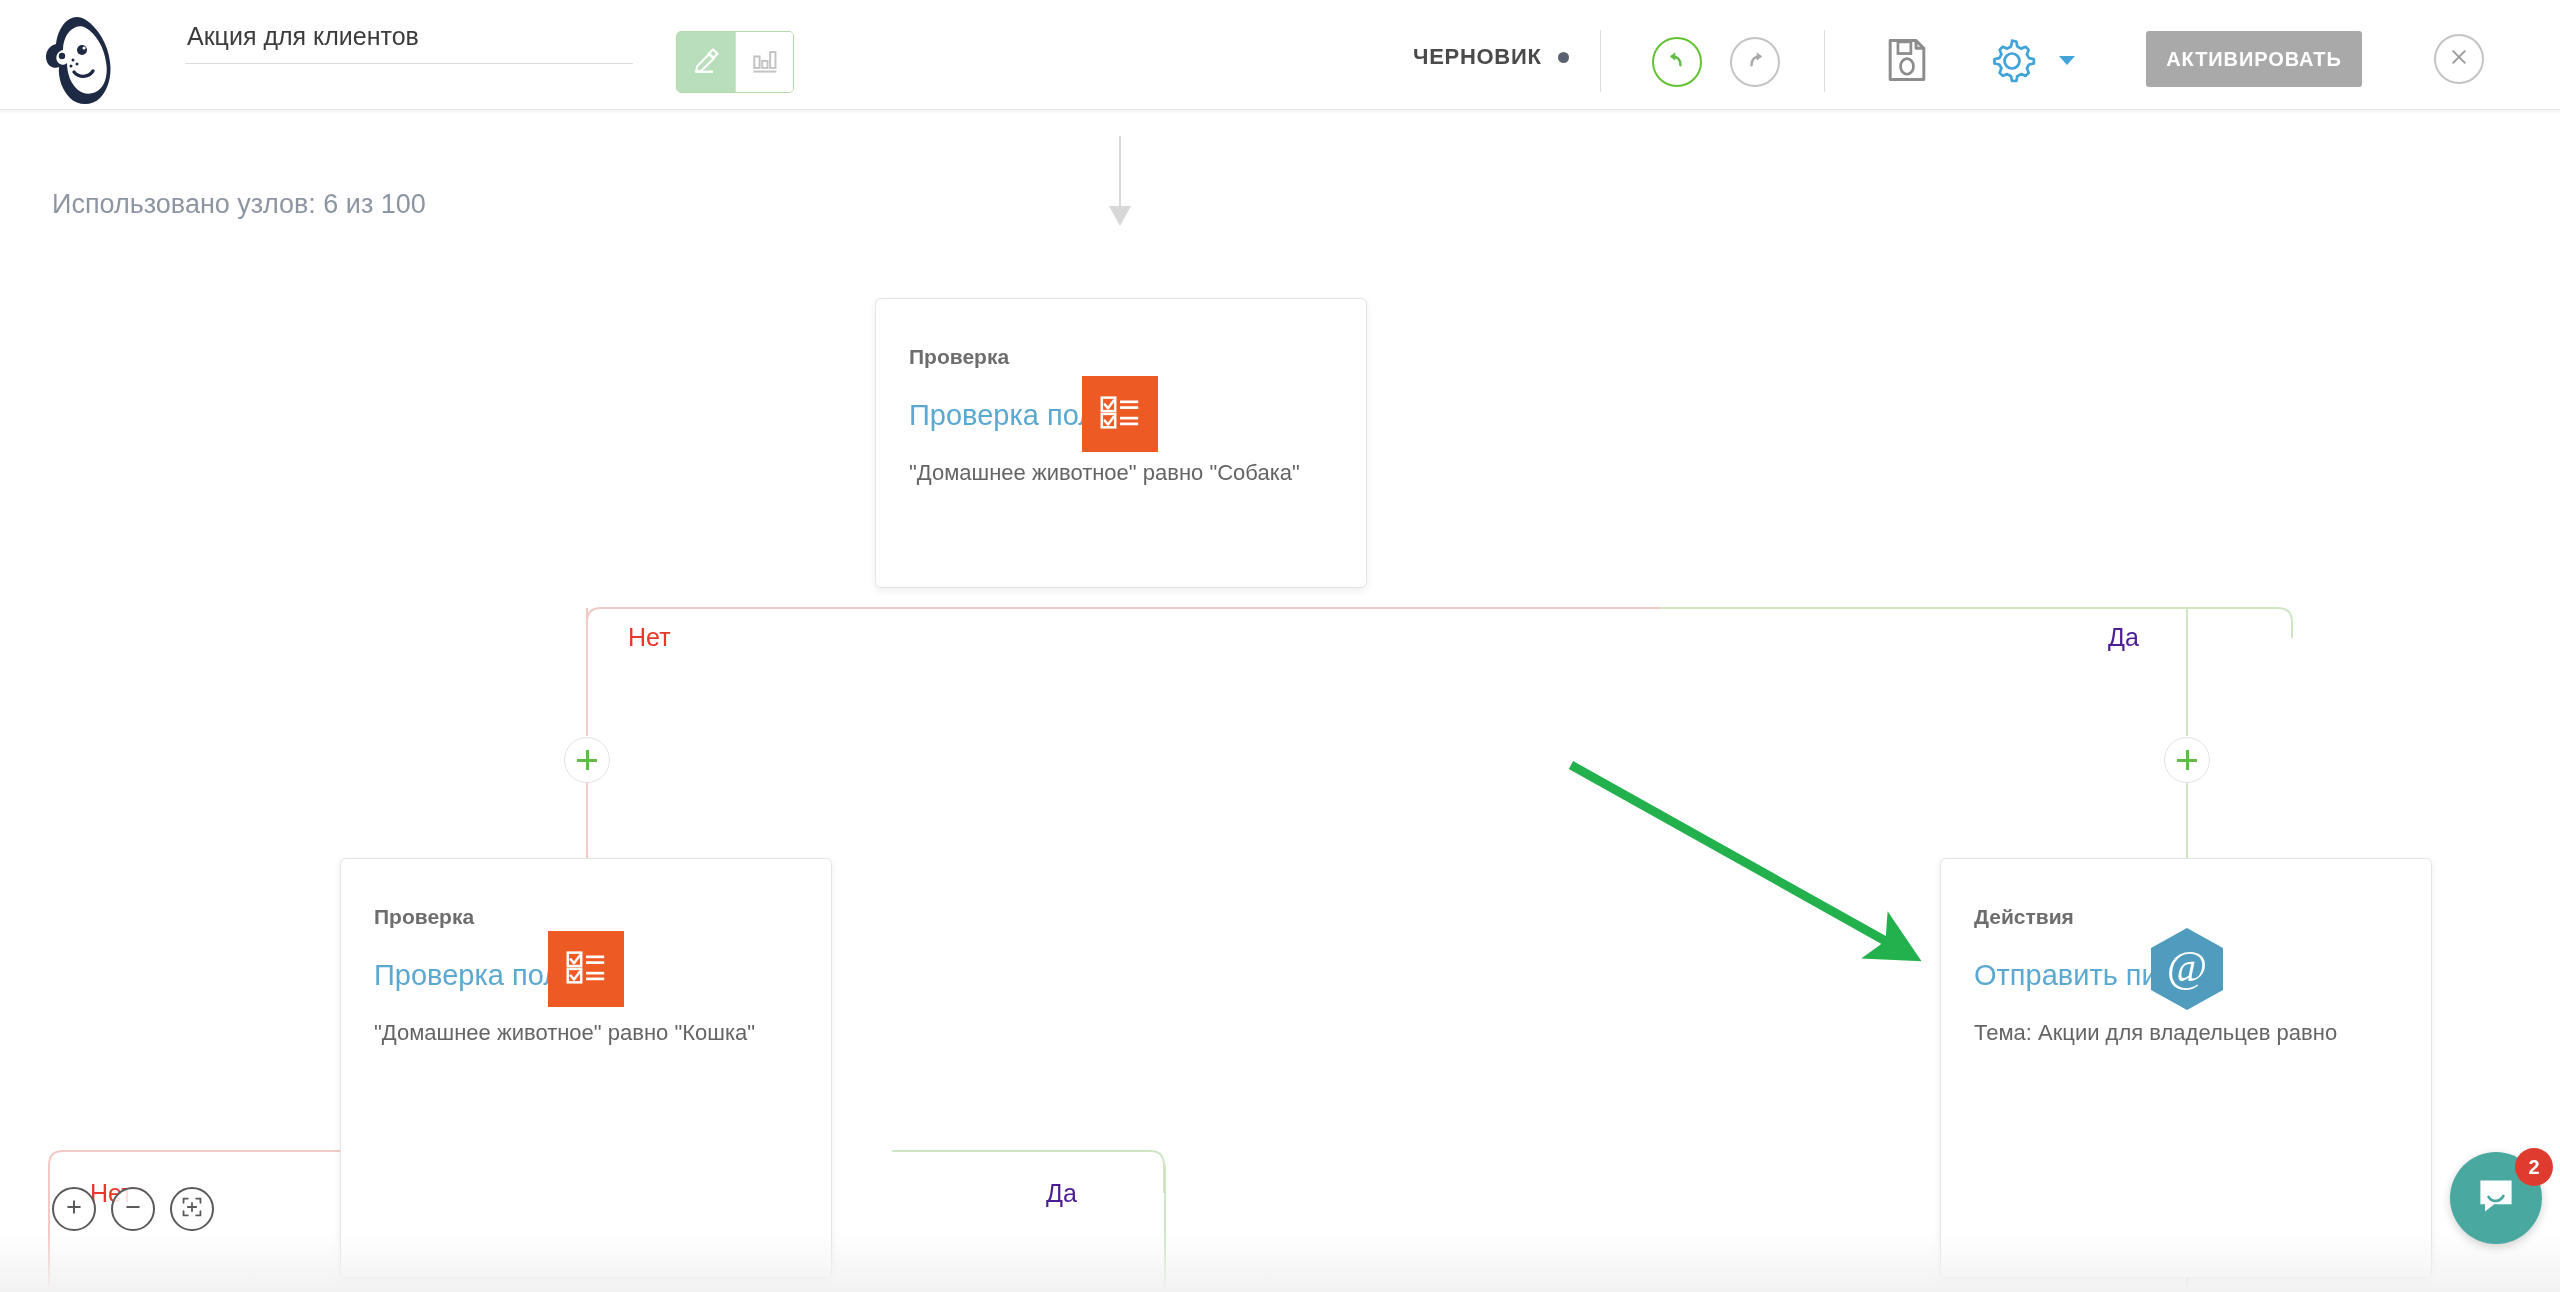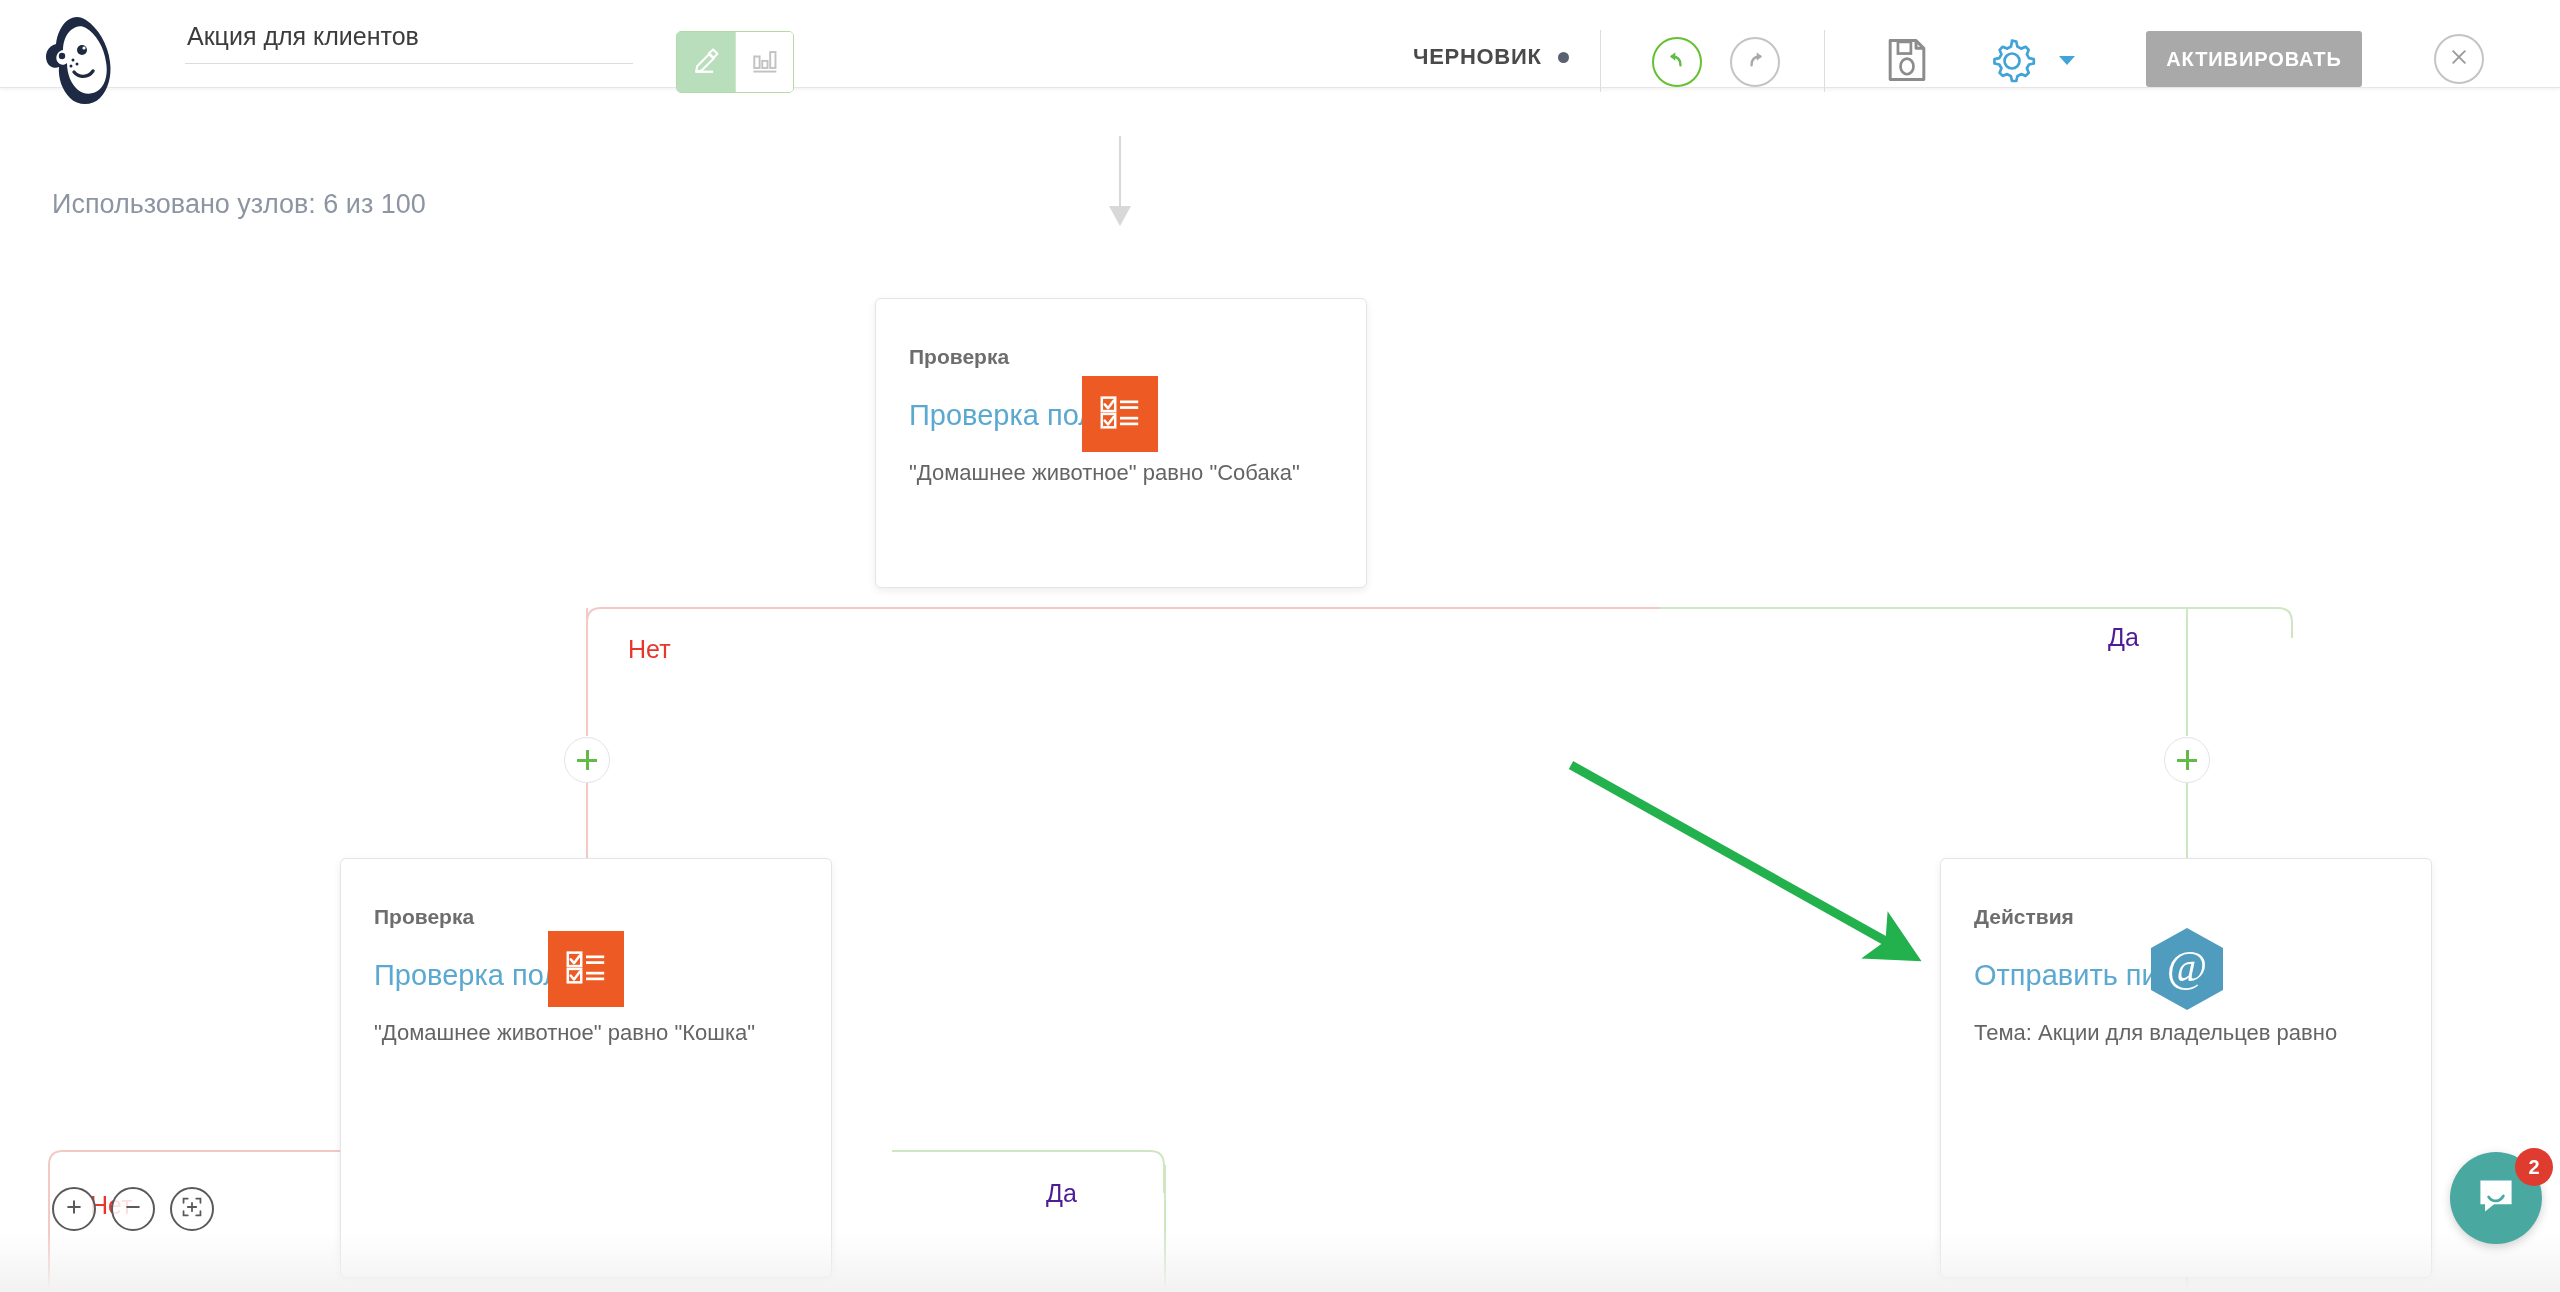--- a/index.html
+++ b/index.html
@@ -6,21 +6,21 @@
   html, body {
     width: 2560px; height: 1292px;
     overflow: hidden;
     background: #ffffff;
     font-family: "Liberation Sans", "DejaVu Sans", sans-serif;
   }
 
   
   .header {
     position: absolute; top: 0; left: 0;
-    width: 2560px; height: 88px;
+    width: 2560px; height: 110px;
     background: #ffffff;
     border-bottom: 1px solid #e6e6e6;
     box-shadow: 0 1px 4px rgba(0,0,0,0.07);
     z-index: 50;
   }
   .logo {
     position: absolute; left: 38px; top: 14px;
     width: 92px; height: 96px;
   }
   .title-field {
@@ -129,21 +129,21 @@
   .line-v { position: absolute; width: 2px; }
   .pink   { background: #f3c9c6; }
   .green-l{ background: #cfe6c3; }
   .grey-l { background: #d8d8d8; }
 
   .branch-label {
     position: absolute;
     font-size: 25px;
     white-space: nowrap;
   }
-  .branch-label.no { color: #e8362b; margin-top: 12px; }
+  .branch-label.no { color: #e8362b; }
   .branch-label.yes { color: #4c1d95; }
 
   .plus-node {
     position: absolute;
     width: 46px; height: 46px;
     border-radius: 50%;
     background: #ffffff;
     border: 1px solid #e3e3e3;
     display: flex; align-items: center; justify-content: center;
     cursor: pointer;

